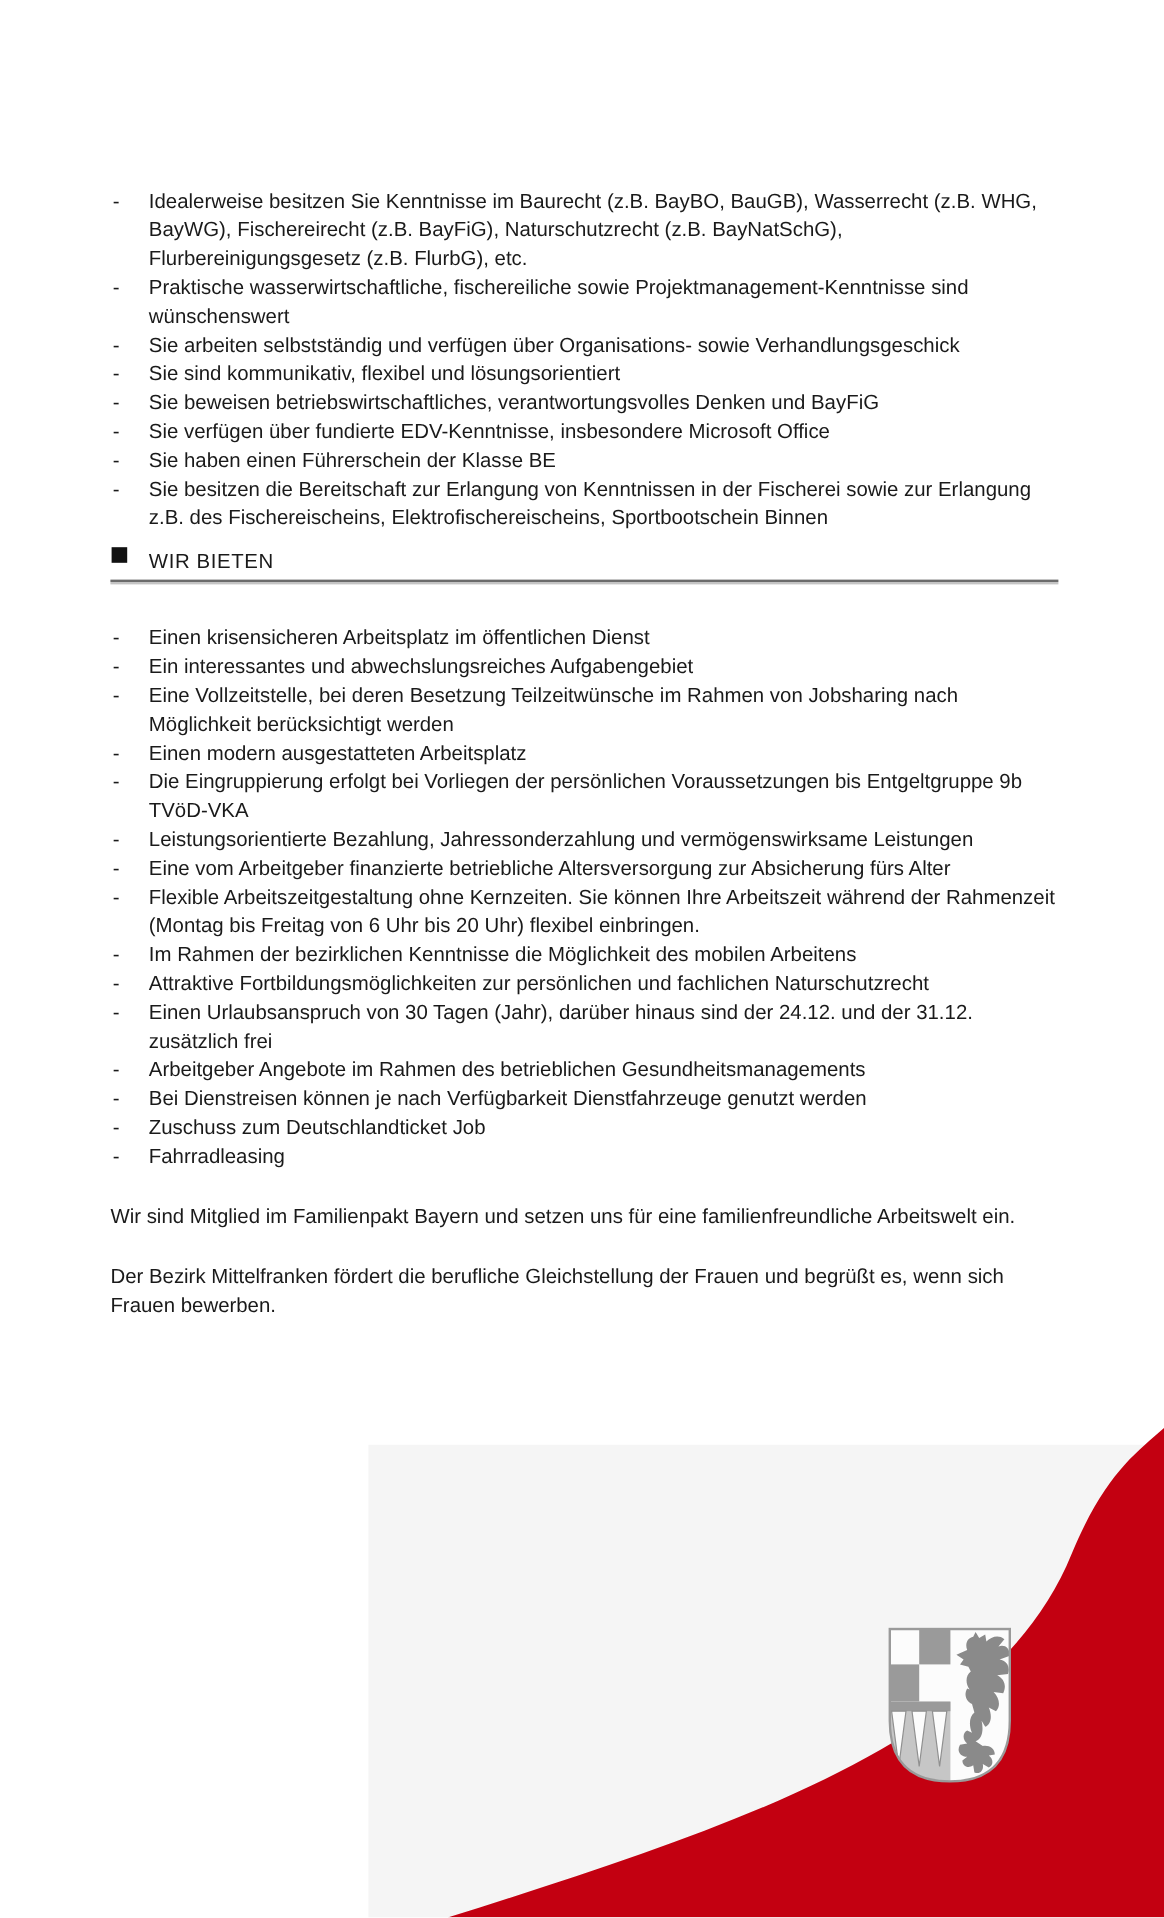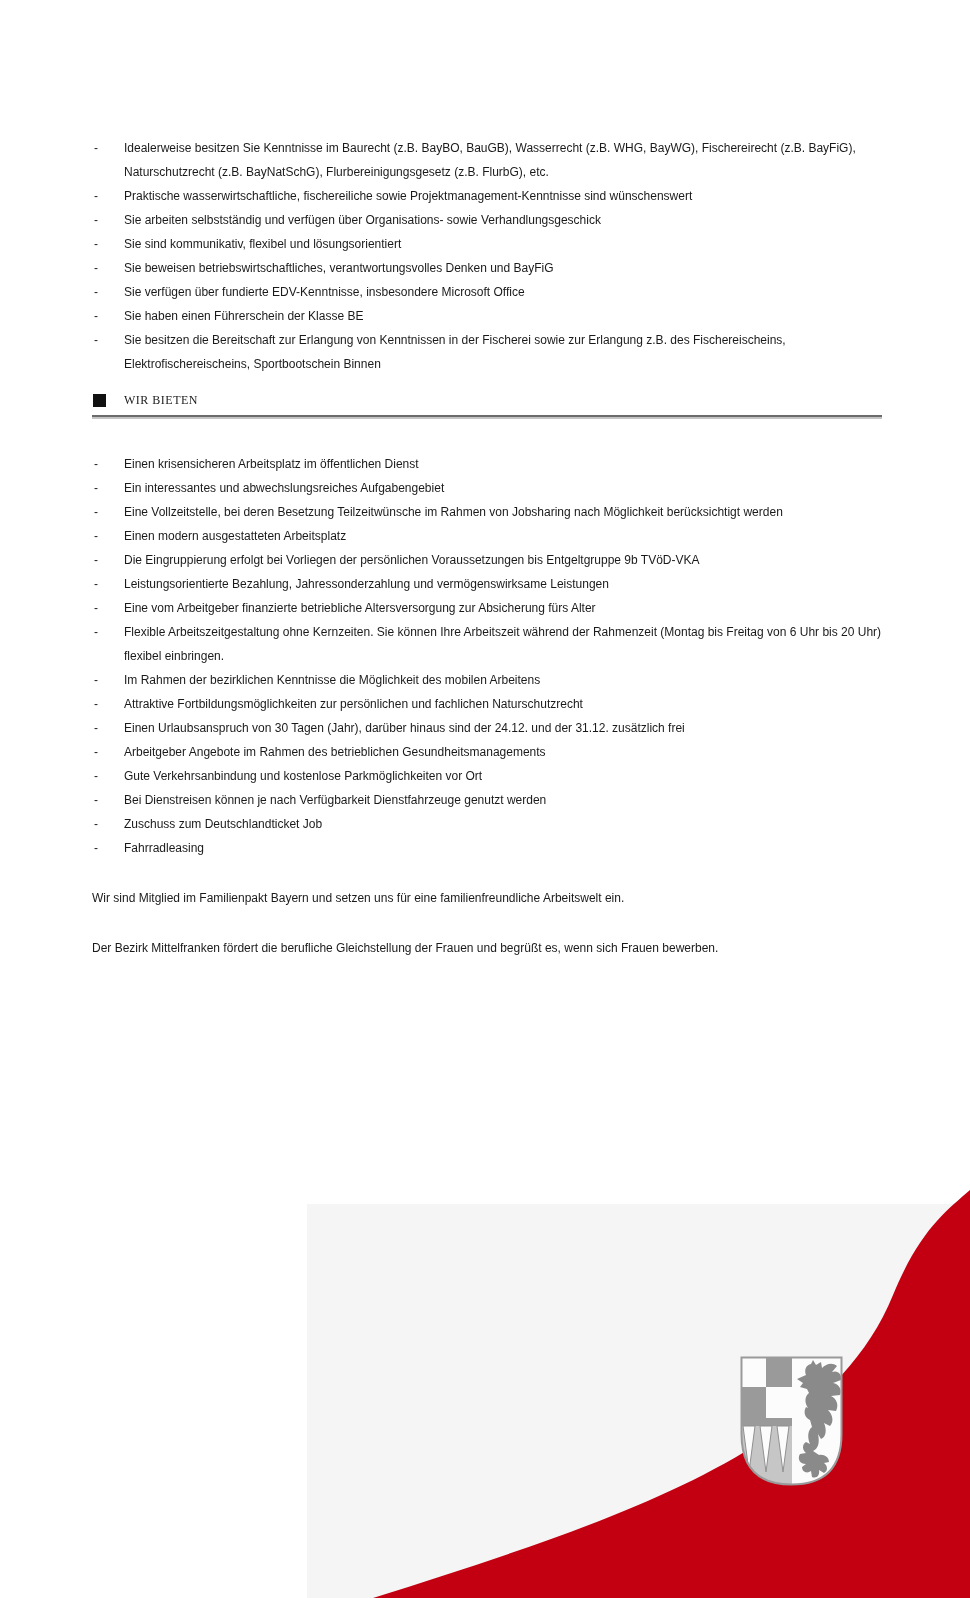--- a/index.html
+++ b/index.html
@@ -28,43 +28,41 @@
   .shield-svg {
     position: absolute;
     left: 740px; top: 1356px;
     width: 103px; height: 130px;
     display: block;
   }
 
   
   .content {
     position: absolute;
-    left: 92px; top: 136px;
+    left: 92px; top: 156px;
     width: 790px;
-    font-size: 12px;
+    font-size: 17px;
     line-height: 24px;
   }
   .list { margin: 0; padding: 0; }
   .li {
     position: relative;
     padding-left: 32px;
     list-style: none;
   }
   .li::before {
     content: "-";
     position: absolute;
     left: 2px; top: 0;
   }
 
   .sec-header {
     margin-top: 12px;
     height: 24px;
     display: flex;
-    align-items: center;
-    font-family: Liberation Serif, serif;
   }
   .sq-bullet {
     width: 13px; height: 13px;
     background: #111111;
     margin-left: 1px;
     margin-right: 18px;
     flex: 0 0 auto;
   }
   .sec-title { letter-spacing: 0.5px; }
 
@@ -145,21 +143,20 @@
       <div class="li">Eine Vollzeitstelle, bei deren Besetzung Teilzeitwünsche im Rahmen von Jobsharing nach Möglichkeit berücksichtigt werden</div>
       <div class="li">Einen modern ausgestatteten Arbeitsplatz</div>
       <div class="li">Die Eingruppierung erfolgt bei Vorliegen der persönlichen Voraussetzungen bis Entgeltgruppe 9b TVöD-VKA</div>
       <div class="li">Leistungsorientierte Bezahlung, Jahressonderzahlung und vermögenswirksame Leistungen</div>
       <div class="li">Eine vom Arbeitgeber finanzierte betriebliche Altersversorgung zur Absicherung fürs Alter</div>
       <div class="li">Flexible Arbeitszeitgestaltung ohne Kernzeiten. Sie können Ihre Arbeitszeit während der Rahmenzeit (Montag bis Freitag von 6 Uhr bis 20 Uhr) flexibel einbringen.</div>
       <div class="li">Im Rahmen der bezirklichen Kenntnisse die Möglichkeit des mobilen Arbeitens</div>
       <div class="li">Attraktive Fortbildungsmöglichkeiten zur persönlichen und fachlichen Naturschutzrecht</div>
       <div class="li">Einen Urlaubsanspruch von 30 Tagen (Jahr), darüber hinaus sind der 24.12. und der 31.12. zusätzlich frei</div>
       <div class="li">Arbeitgeber Angebote im Rahmen des betrieblichen Gesundheitsmanagements</div>
-      <div class="li">Gute Verkehrsanbindung und kostenlose Parkmöglichkeiten vor Ort</div>
       <div class="li">Bei Dienstreisen können je nach Verfügbarkeit Dienstfahrzeuge genutzt werden</div>
       <div class="li">Zuschuss zum Deutschlandticket Job</div>
       <div class="li">Fahrradleasing</div>
     </div>
 
     <p class="para">Wir sind Mitglied im Familienpakt Bayern und setzen uns für eine familienfreundliche Arbeitswelt ein.</p>
     <p class="para">Der Bezirk Mittelfranken fördert die berufliche Gleichstellung der Frauen und begrüßt es, wenn sich Frauen bewerben.</p>
 
   </div>
 </div>

